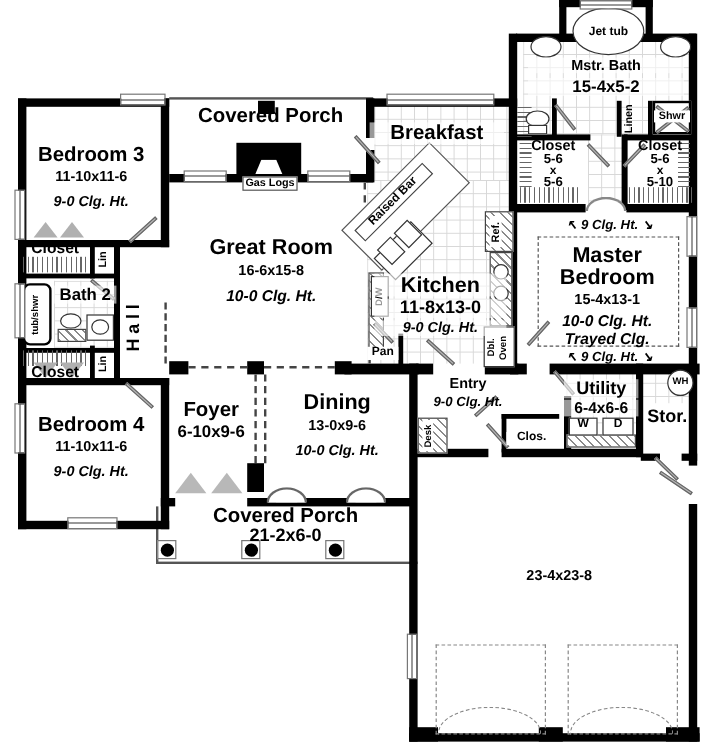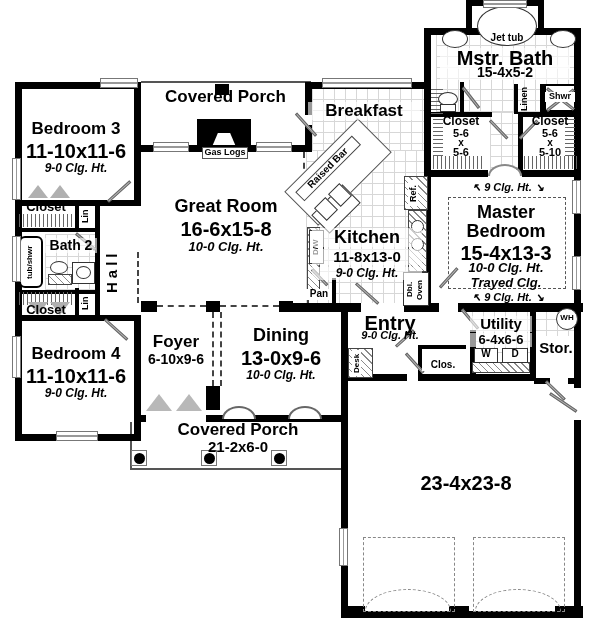--- a/index.html
+++ b/index.html
@@ -21,21 +21,21 @@
   .dashvline{border-left:2px dashed #444}
   .oval{border:1.5px solid #333;border-radius:50%;background:#fff}
   .box{border:1.5px solid #333;background:#fff}
   .door{background:#b5b5b5;border:1px solid #666;height:3px;transform-origin:left center}
   .arch{border:2px solid #666;border-bottom:none;border-radius:50% 50% 0 0/100% 100% 0 0;background:#fff}
   .tri{width:0;height:0;border-left:13px solid transparent;border-right:13px solid transparent;border-bottom:17px solid #b8b8b8}
   .chev{width:0;height:0;border-left:10px solid transparent;border-right:10px solid transparent;border-bottom:13px solid #b0b0b0}
   .chevd{width:0;height:0;border-left:10px solid transparent;border-right:10px solid transparent;border-top:13px solid #b0b0b0}
   .lbl{font-weight:bold;text-align:center;white-space:nowrap;line-height:1.06}
   .v{position:absolute;writing-mode:vertical-rl;transform:rotate(180deg);font-weight:bold;white-space:nowrap;text-align:center}
-  .f18{font-size:18px}.f17{font-size:17px}.f16{font-size:20px}.f15{font-size:15px}
+  .f18{font-size:18px}.f17{font-size:17px}.f16{font-size:12px}.f15{font-size:15px}
   .f14{font-size:14px}.f13{font-size:13px}.f12{font-size:12px}.f11{font-size:11px}
   .f10{font-size:10px}.f9{font-size:9px}.f8{font-size:8px}
   .it{font-style:italic}
   .note{font-weight:bold;font-style:italic;font-size:11px;white-space:nowrap;text-align:center}
   .circ{border:1.5px solid #333;border-radius:50%;background:#fff;text-align:center}
 </style>
 </head>
 <body>
 
 <div class="plan">
@@ -150,21 +150,21 @@
   <div class="v f9" style="left:408px;top:180px;height:26px;background:#fff">Ref.</div>
   <div class="hatchd" style="left:408px;top:210px;width:19px;height:62px"></div>
   <div class="oval" style="left:411px;top:220px;width:13px;height:13px"></div>
   <div class="oval" style="left:411px;top:238px;width:13px;height:13px"></div>
   <div class="box" style="left:403px;top:272px;width:26px;height:34px"></div>
   <div class="v f8" style="left:405px;top:276px;height:27px">Dbl.</div>
   <div class="v f8" style="left:415px;top:276px;height:27px">Oven</div>
   <div class="lbl f10" style="left:306px;top:289px;width:26px;background:#fff">Pan</div>
 
   <div class="oval" style="left:477px;top:6px;width:60px;height:40px"></div>
-  <div class="lbl f10" style="left:479px;top:33px;width:56px">Jet tub</div>
+  <div class="lbl f10" style="left:479px;top:22px;width:56px">Jet tub</div>
   <div class="oval" style="left:442px;top:30px;width:26px;height:18px"></div>
   <div class="oval" style="left:550px;top:30px;width:26px;height:18px"></div>
   <div class="oval" style="left:438px;top:92px;width:20px;height:14px"></div>
   <div class="box" style="left:440px;top:104px;width:16px;height:8px"></div>
   <div class="box" style="left:544px;top:84px;width:32px;height:28px;border-color:#000;border-width:2px"></div>
   <div class="door" style="left:547px;top:87px;width:34px;transform:rotate(38deg)"></div>
   <div class="door" style="left:547px;top:109px;width:34px;transform:rotate(-38deg)"></div>
   <div class="lbl f9" style="left:545px;top:92px;width:30px;background:#fff">Shwr</div>
   <div class="v f9" style="left:519px;top:86px;height:26px">Linen</div>
   <div class="box" style="left:19px;top:236px;width:24px;height:52px;border-radius:6px;border-color:#000;border-width:2px"></div>
@@ -266,21 +266,21 @@
   <div class="lbl f15" style="left:312px;top:249px;width:110px;background:rgba(255,255,255,.6)">11-8x13-0</div>
   <div class="lbl f12 it" style="left:312px;top:267px;width:110px;background:rgba(255,255,255,.6)">9-0 Clg. Ht.</div>
 
   <div class="note" style="left:448px;top:181px;width:120px">
     <span>↖</span>
     <span>9 Clg. Ht.</span>
     <span>↘</span>
   </div>
   <div class="lbl f18" style="left:442px;top:222px;width:128px">Bedroom</div>
   <div class="lbl f18" style="left:442px;top:203px;width:128px">Master</div>
-  <div class="lbl f16" style="left:442px;top:243px;width:128px">15-4x13-3</div>
+  <div class="lbl f16" style="left:442px;top:243px;width:128px">15-4x13-1</div>
   <div class="lbl f13 it" style="left:442px;top:261px;width:128px">10-0 Clg. Ht.</div>
   <div class="lbl f13 it" style="left:442px;top:276px;width:128px">Trayed Clg.</div>
   <div class="note" style="left:448px;top:291px;width:120px">
     <span>↖</span>
     <span>9 Clg. Ht.</span>
     <span>↘</span>
   </div>
 
   <div class="lbl f13" style="left:19px;top:200px;width:54px">Closet</div>
   <div class="v f9" style="left:80px;top:203px;height:26px">Lin</div>

